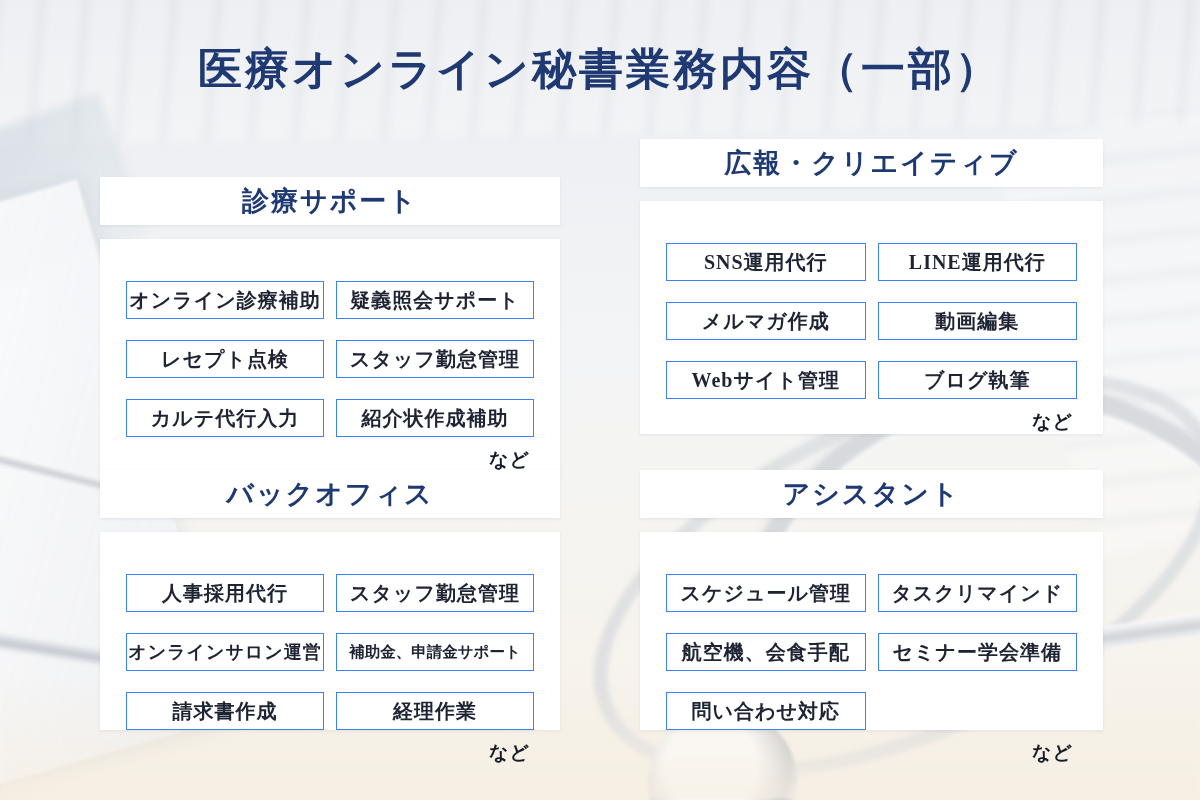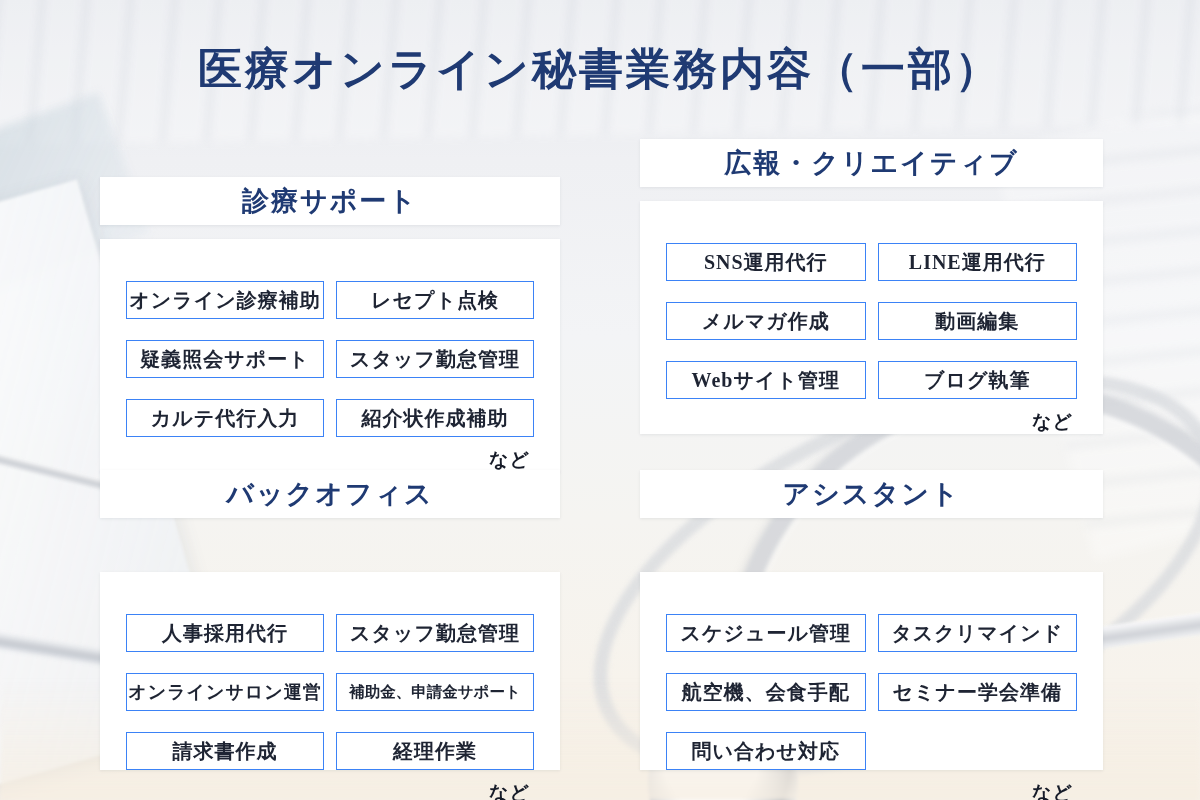--- a/index.html
+++ b/index.html
@@ -80,21 +80,21 @@
     background:#ffffff;box-shadow:0 1px 3px rgba(70,80,100,.10);
     display:flex;align-items:center;justify-content:center;
     font-size:27px;font-weight:700;color:#1f3a73;letter-spacing:2px;
   }
   .panel .content{
     position:absolute;left:0;top:62px;width:100%;
     background:#ffffff;box-shadow:0 1px 3px rgba(70,80,100,.10);
     box-sizing:border-box;padding:42px 26px 6px 26px;
   }
   .p-top .content{height:233px;}
-  .p-bot .content{height:198px;margin-top:40px;}
+  .p-bot .content{height:198px;}
   .items{
     display:grid;grid-template-columns:1fr 1fr;
     column-gap:12px;row-gap:21px;
   }
   .item{
     height:36px;border:1px solid #3b82f6;background:#ffffff;
     display:flex;align-items:center;justify-content:center;
     font-size:20px;font-weight:600;color:#1e2433;letter-spacing:1px;
     white-space:nowrap;overflow:hidden;
   }
@@ -126,22 +126,22 @@
   <div class="desk-warm"></div>
 </div>
 
 <h1 class="title">医療オンライン秘書業務内容（一部）</h1>
 
 <section class="panel p-top p1">
   <div class="header">診療サポート</div>
   <div class="content">
     <div class="items">
       <div class="item">オンライン診療補助</div>
+      <div class="item">疑義照会サポート</div>
       <div class="item">レセプト点検</div>
-      <div class="item">疑義照会サポート</div>
       <div class="item">スタッフ勤怠管理</div>
       <div class="item">カルテ代行入力</div>
       <div class="item">紹介状作成補助</div>
     </div>
     <div class="etc">など</div>
   </div>
 </section>
 
 <section class="panel p-top p2">
   <div class="header">広報・クリエイティブ</div>

